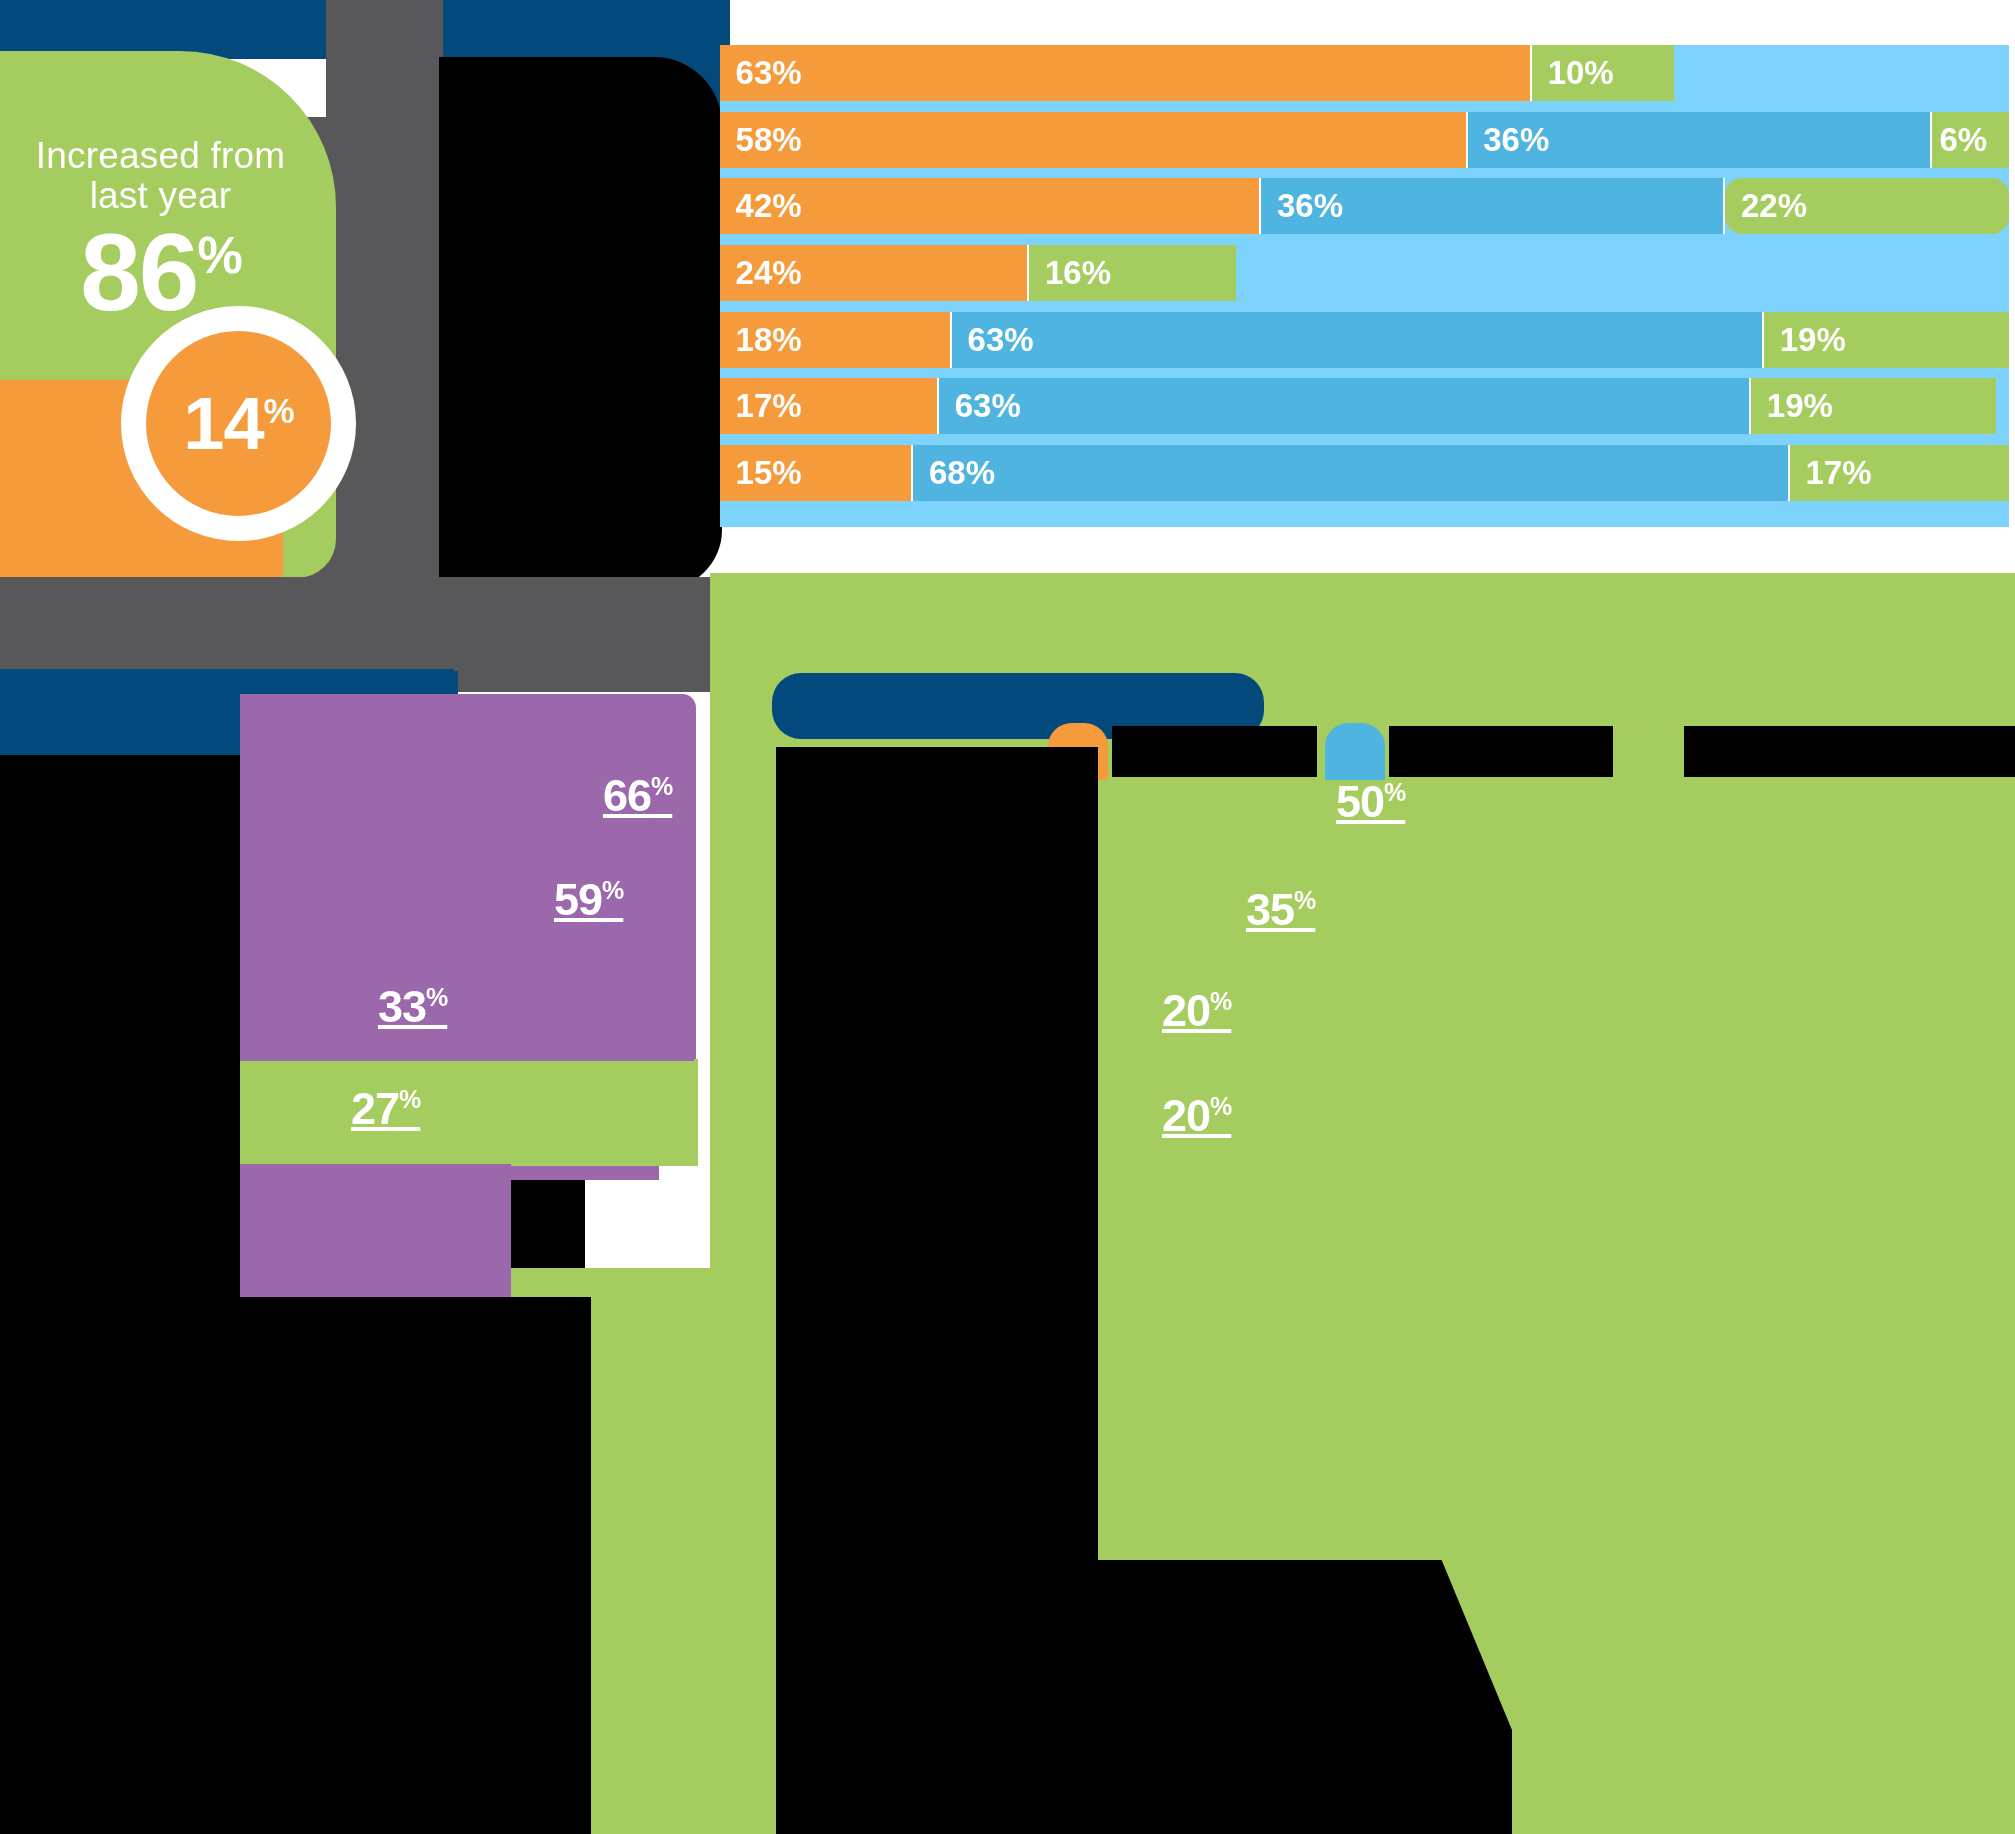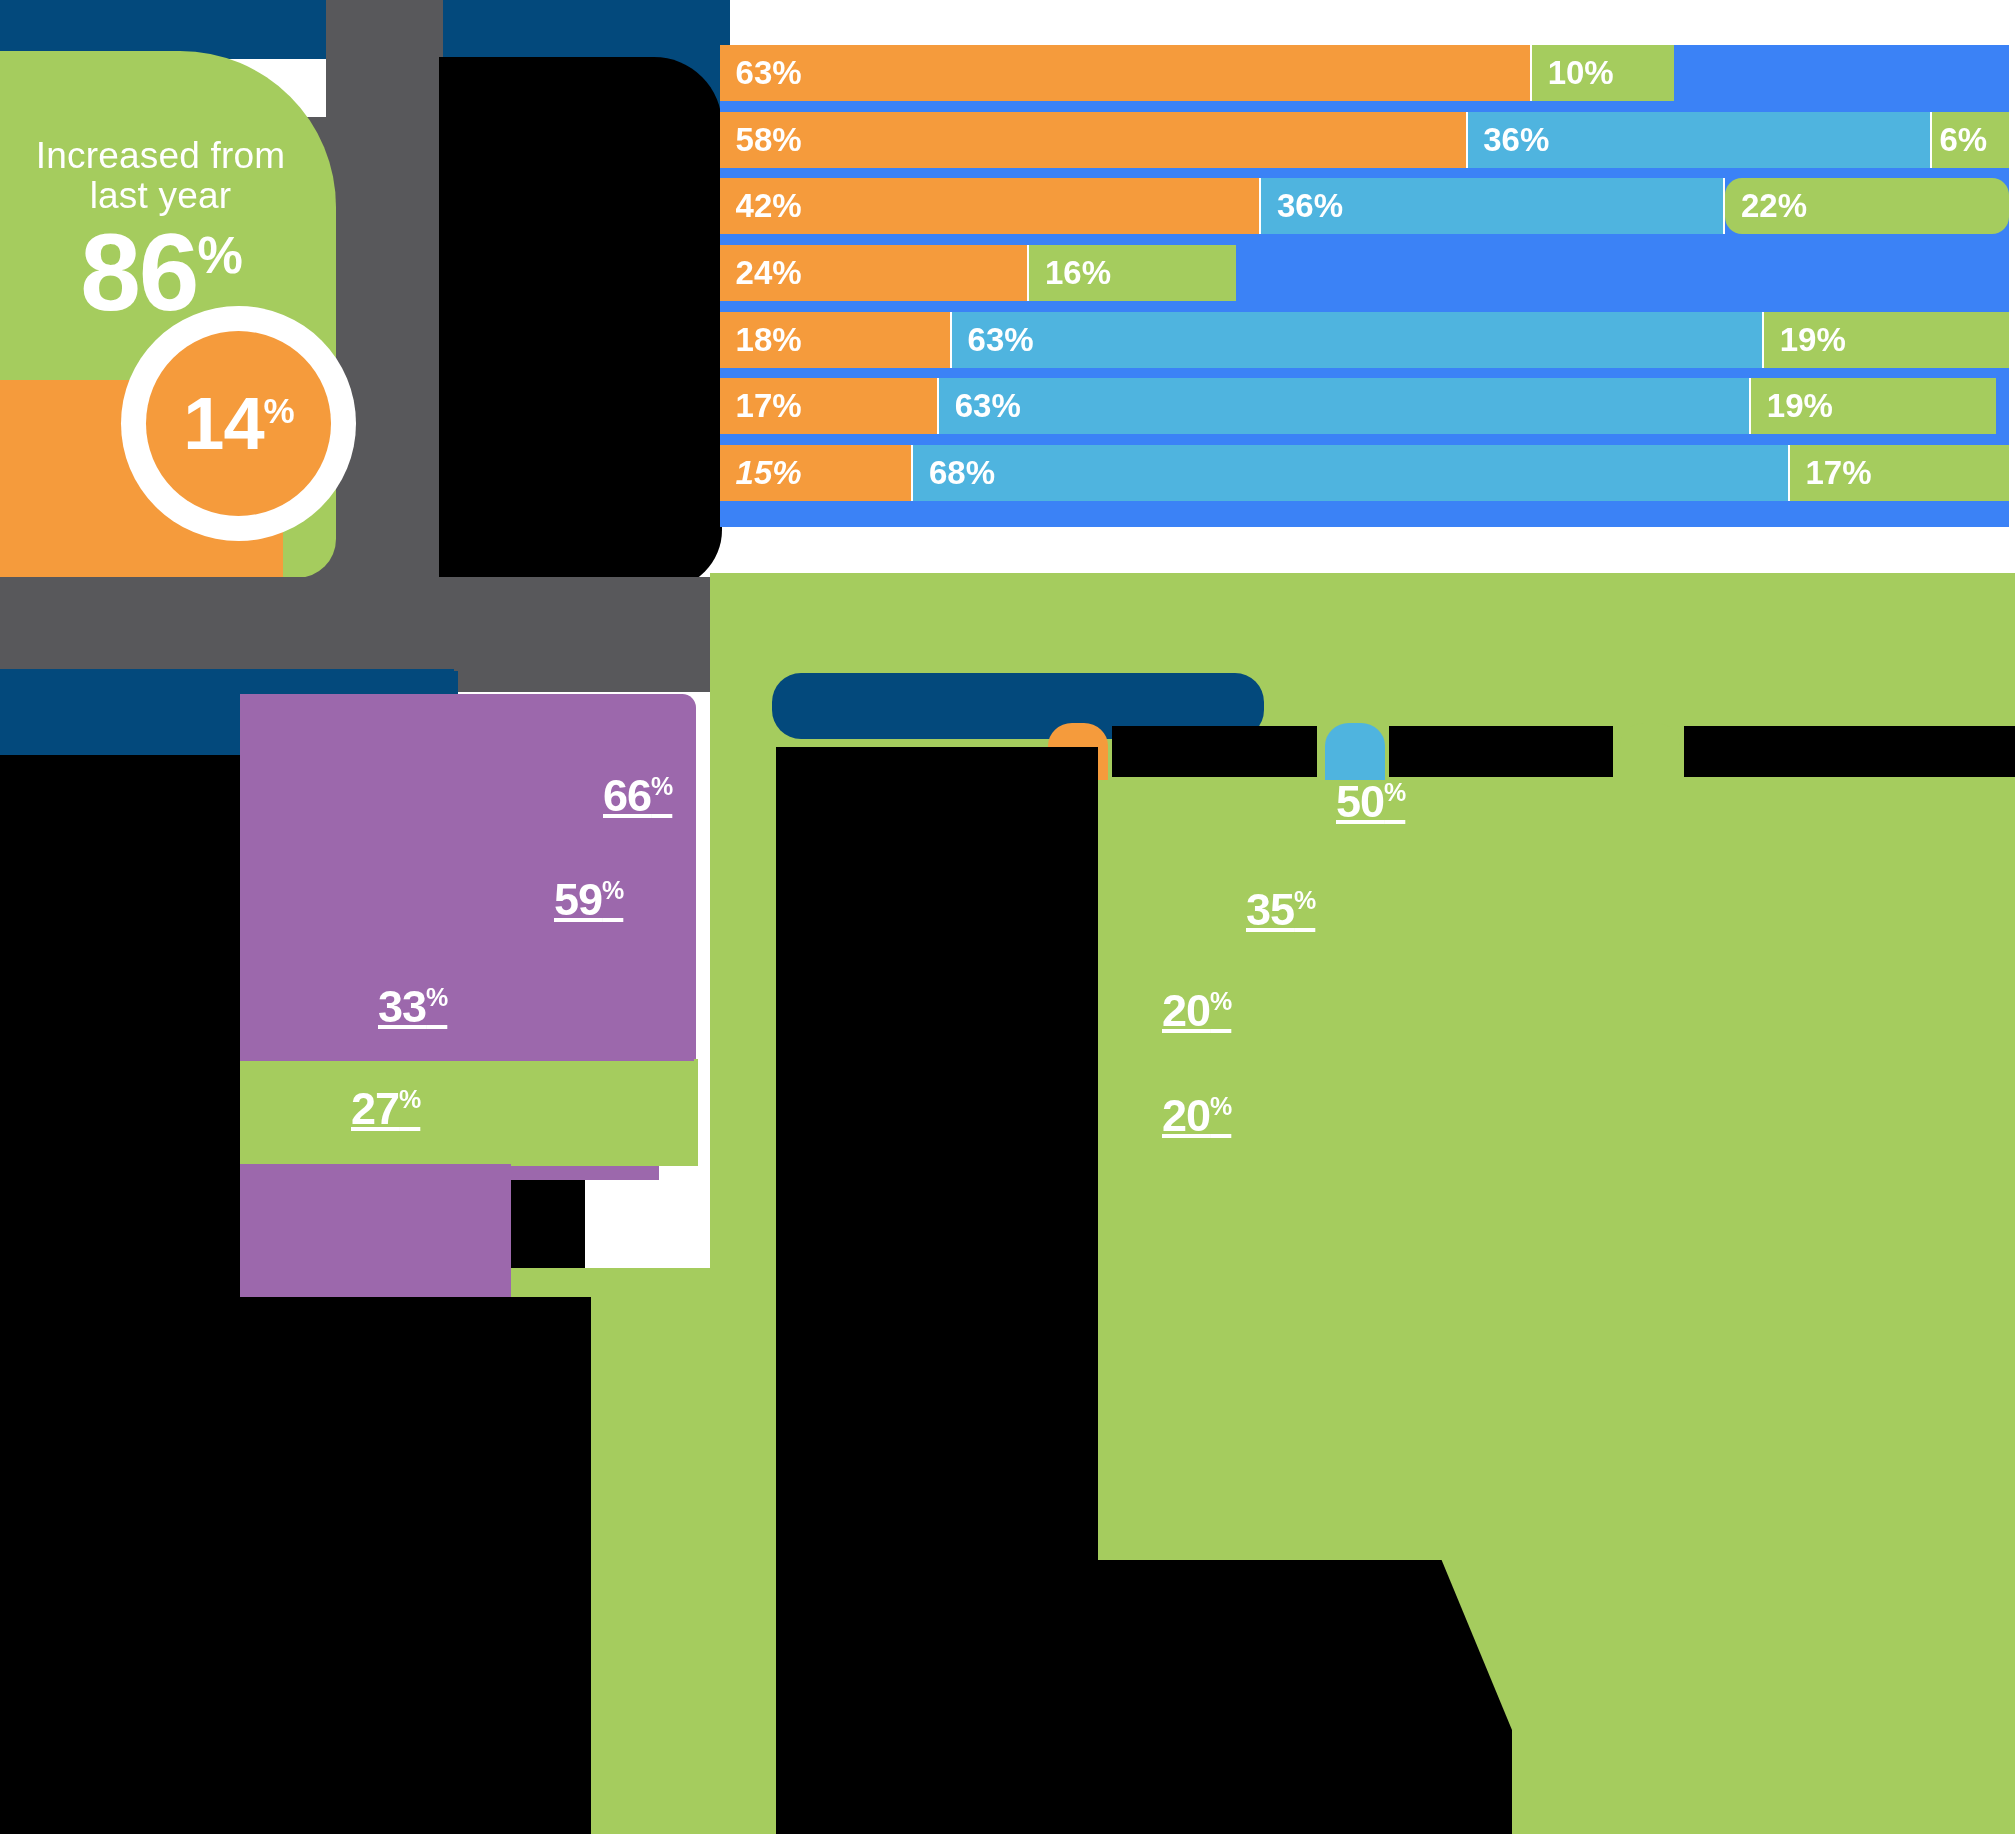--- a/index.html
+++ b/index.html
@@ -22,21 +22,21 @@
   .stat-big{color:#fff;font-size:109px;font-weight:700;line-height:.92;
     letter-spacing:-2px;}
   .stat-big sup{font-size:51px;font-weight:700;vertical-align:super;line-height:0;}
   .mini-circle{width:185px;height:185px;border-radius:50%;background:#F59B3C;
     display:flex;align-items:center;justify-content:center;
     box-shadow:0 0 0 25px #fff;}
   .mini-circle span{color:#fff;font-size:74px;font-weight:700;letter-spacing:-1px;}
   .mini-circle sup{font-size:35px;font-weight:700;vertical-align:super;line-height:0;}
 
   
-  #bar-panel{left:720px;top:45px;width:1289px;height:482px;background:#3b82f6;}
+  #bar-panel{left:720px;top:45px;width:1289px;height:482px;background:#7dd3fc;}
   .bar-row{display:flex;height:56px;margin-bottom:10.7px;}
   .seg{display:flex;align-items:center;color:#fff;font-weight:700;font-size:33px;
        padding-left:15.6px;box-sizing:border-box;white-space:nowrap;
        border-right:2.9px solid #fff;}
   .seg:last-child{border-right:none;}
   .seg.s-o{background:#F59B3C;}
   .seg.s-b{background:#4FB4DF;}
   .seg.s-g{background:#A5CC5E;}
 
   
@@ -158,21 +158,21 @@
       </div>
     <div class="seg s-b" style="width:63%;">
         <span>63%</span>
       </div>
     <div class="seg s-g" style="width:19%;">
         <span>19%</span>
       </div>
   </div>
 
   <div class="bar-row">
-    <div class="seg s-o" style="width:15%;font-style:italic;">
+    <div class="seg s-o" style="width:15%;">
         <span>15%</span>
       </div>
     <div class="seg s-b" style="width:68%;">
         <span>68%</span>
       </div>
     <div class="seg s-g" style="width:17%;">
         <span>17%</span>
       </div>
   </div>
 </div>

